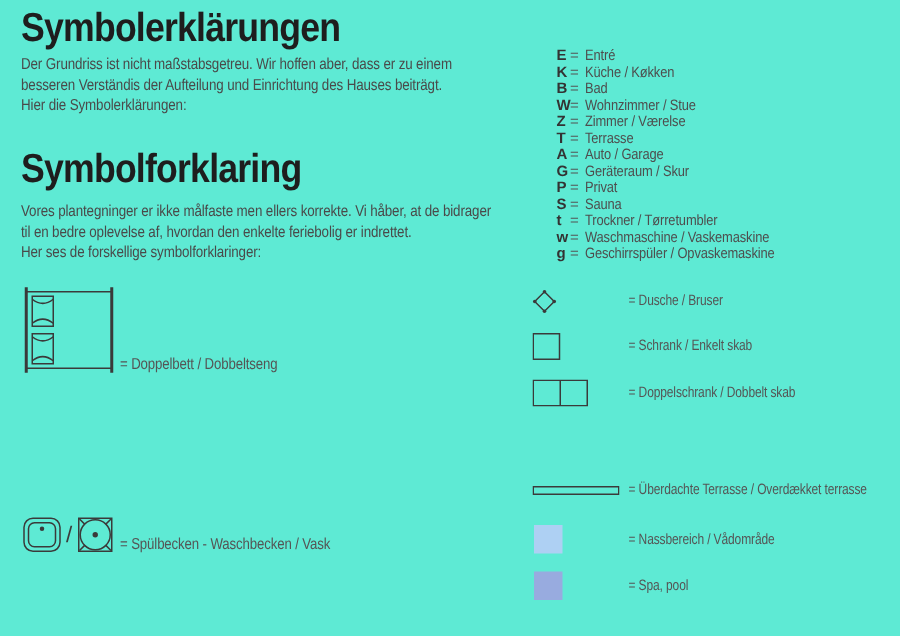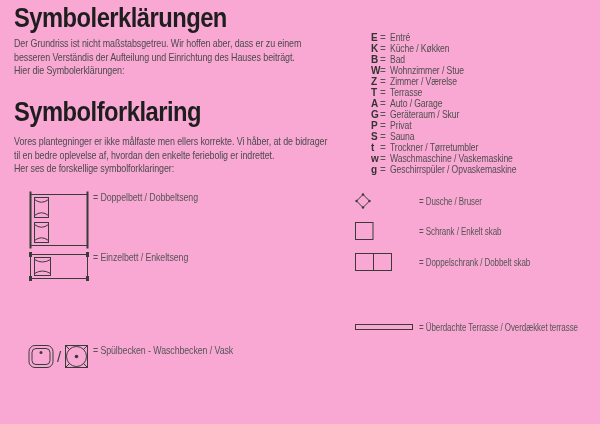--- a/index.html
+++ b/index.html
@@ -1,30 +1,30 @@
 <!DOCTYPE html>
 <html><head>
 <meta charset="utf-8">
 <style>
   html,body{margin:0;padding:0;background:#fff;}
   #page{
-    position:relative;width:600px;height:424px;background:#f9a8d4;overflow:hidden;
+    position:relative;width:600px;height:424px;background:#5eead4;overflow:hidden;
     font-family:"Liberation Sans",sans-serif;color:#474747;
   }
   .abs{position:absolute;}
   .heading{
     font-size:27px;font-weight:bold;color:#1e1e1e;letter-spacing:-0.6px;
     transform:scaleX(0.88);transform-origin:0 0;white-space:nowrap;
   }
   .para{
     font-size:10.5px;line-height:13.5px;color:#4a4a4a;letter-spacing:-0.1px;
     white-space:pre-line;transform:scaleX(0.85);transform-origin:0 0;width:430px;
   }
   
-  .lrow{position:absolute;left:28px;display:flex;align-items:flex-start;}
+  .lrow{position:absolute;left:15px;display:flex;align-items:flex-end;}
   .iconwrap{width:65px;flex-shrink:0;display:flex;align-items:center;gap:3px;}
   .llabel,.rlabel{
     font-size:10.5px;color:#555;white-space:nowrap;letter-spacing:-0.1px;
     transform:scaleX(0.84);transform-origin:0 50%;display:inline-block;
   }
   .slash{font-size:15px;color:#3c3c3c;line-height:1;}
   
   #letters{position:absolute;left:371px;top:32px;}
   .letrow{display:flex;height:11px;line-height:11px;font-size:10px;align-items:baseline;}
   .let{width:9px;font-weight:bold;color:#333;flex-shrink:0;}
@@ -63,35 +63,20 @@
         <path class="st" d="M6.5 8.5 Q13.5 14 20.5 8.5"></path>
         <path class="st" d="M6.5 24.5 Q13.5 19 20.5 24.5"></path>
         <rect class="st" x="6.5" y="31.5" width="14" height="20"></rect>
         <path class="st" d="M6.5 33.5 Q13.5 39 20.5 33.5"></path>
         <path class="st" d="M6.5 49.5 Q13.5 44 20.5 49.5"></path>
       </svg>
     </span>
     <span class="llabel">= Doppelbett / Dobbeltseng</span>
   </div>
 
-  <div class="lrow" style="top:251px">
-    <span class="iconwrap">
-      <svg width="62" height="31" viewBox="0 0 62 31">
-        <rect class="st" x="2.5" y="3.5" width="57" height="24"></rect>
-        <rect class="stf" x="1" y="1" width="3" height="5"></rect>
-        <rect class="stf" x="1" y="25" width="3" height="5"></rect>
-        <rect class="stf" x="58" y="1" width="3" height="5"></rect>
-        <rect class="stf" x="58" y="25" width="3" height="5"></rect>
-        <rect class="st" x="6.5" y="6.5" width="16" height="18"></rect>
-        <path class="st" d="M6.5 8.5 Q14.5 13.5 22.5 8.5"></path>
-        <path class="st" d="M6.5 22.5 Q14.5 17.5 22.5 22.5"></path>
-      </svg>
-    </span>
-    <span class="llabel">= Einzelbett / Enkeltseng</span>
-  </div>
 
 
   <div class="lrow" style="top:344px">
     <span class="iconwrap">
       <svg width="26" height="25" viewBox="0 0 26 25">
         <rect class="st" x="1" y="1.5" width="24" height="22" rx="6"></rect>
         <rect class="st" x="4" y="4.5" width="18" height="16" rx="4"></rect>
         <circle class="stf" cx="13" cy="8.5" r="1.5"></circle>
       </svg>
       <span class="slash">/</span>
@@ -201,15 +186,23 @@
   </div>
 
 
   <div class="rrow" style="top:324px;width:225px;height:6px">
     <svg width="58" height="6" viewBox="0 0 58 6">
       <rect class="st" x="0.5" y="0.5" width="57" height="5"></rect>
     </svg>
     <span class="rlabel">= Überdachte Terrasse / Overdækket terrasse</span>
   </div>
 
-
+  <div class="rrow" style="top:350px;width:220px;height:19px">
+    <span class="swatch" style="margin-left: 1px; background: rgb(174, 208, 243);"></span>
+    <span class="rlabel">= Nassbereich / Vådområde</span>
+  </div>
+
+  <div class="rrow" style="top:381px;width:220px;height:19px">
+    <span class="swatch" style="margin-left: 1px; background: rgb(152, 171, 223);"></span>
+    <span class="rlabel">= Spa, pool</span>
+  </div>
 
 </div>
 
 </body></html>

